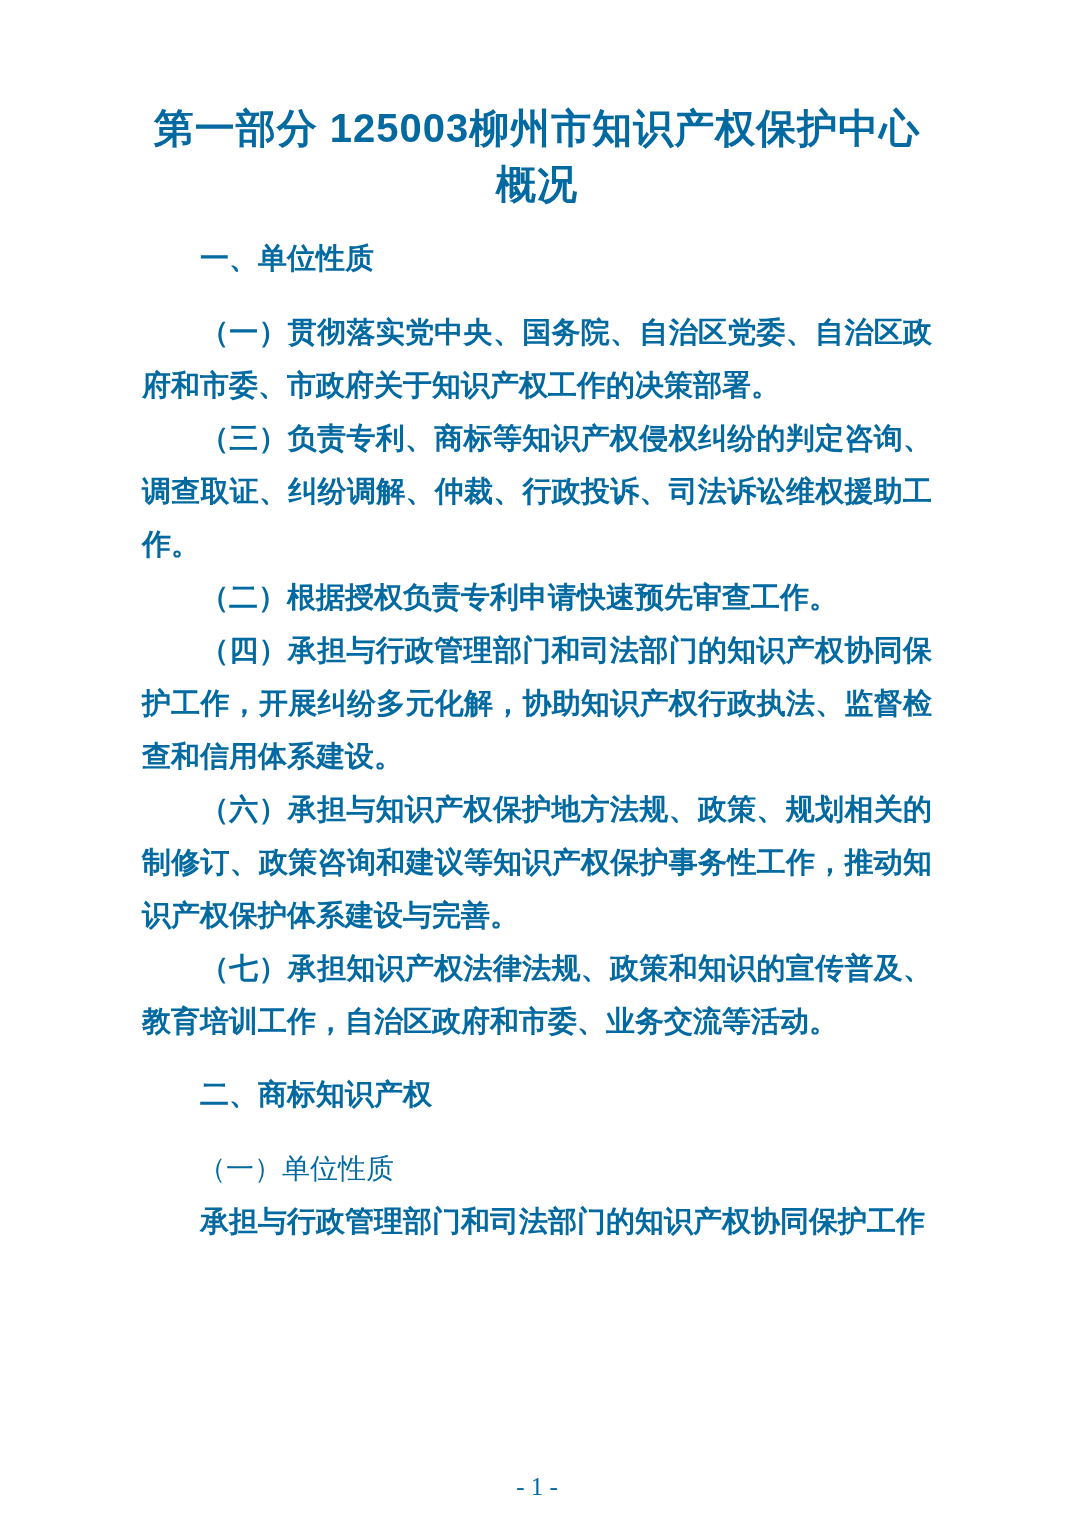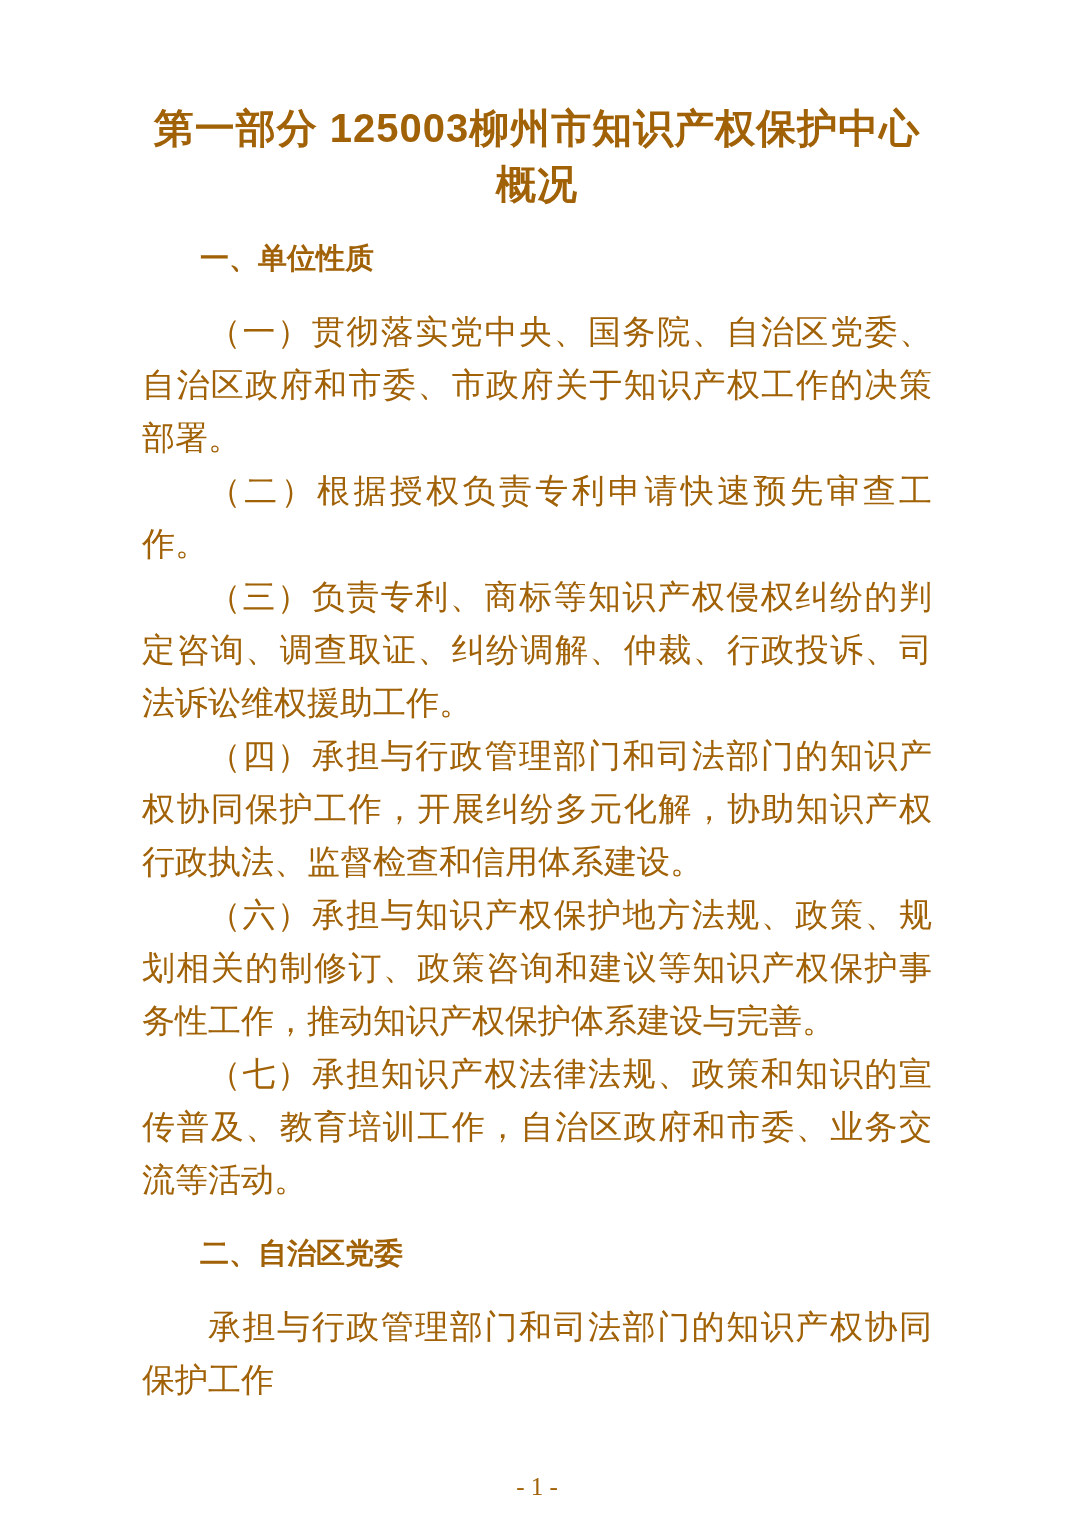--- a/index.html
+++ b/index.html
@@ -8,21 +8,21 @@
     background: #ffffff;
   }
   .page {
     position: relative;
     width: 1074px;
     height: 1520px;
     margin: 0 auto;
     background: #ffffff;
     box-sizing: border-box;
     padding: 100px 142px 0 142px;
-    color: #a16207;
+    color: #0369a1;
     font-family: "Liberation Serif", serif;
     overflow: hidden;
   }
   .doc-title {
     margin: 0 0 18px 0;
     font-family: "Liberation Sans", sans-serif;
     font-weight: bold;
     font-size: 40px;
     line-height: 56px;
     text-align: center;
@@ -31,25 +31,26 @@
   .section-heading {
     margin: 26px 0 28px 0;
     font-family: "Liberation Sans", sans-serif;
     font-weight: bold;
     font-size: 29px;
     line-height: 40px;
     text-indent: 2em;
   }
   .body-para {
     margin: 0;
-    font-size: 33px;
+    font-size: 29px;
     line-height: 53px;
     text-align: justify;
     text-justify: inter-ideograph;
     text-indent: 2em;
+    font-weight: bold;
   }
   .sub-heading {
     margin: 10px 0 0 0;
     font-size: 28px;
     line-height: 53px;
     text-indent: 2em;
     font-weight: normal;
   }
   .page-footer {
     position: absolute;
@@ -68,26 +69,27 @@
 <div class="page">
 
   <h1 class="doc-title">
     <span>第一部分 125003柳州市知识产权保护中心</span><br>
     <span>概况</span>
   </h1>
 
   <h2 class="section-heading">一、单位性质</h2>
 
   <p class="body-para">（一）贯彻落实党中央、国务院、自治区党委、自治区政府和市委、市政府关于知识产权工作的决策部署。</p>
+  <p class="body-para">（三）负责专利、商标等知识产权侵权纠纷的判定咨询、调查取证、纠纷调解、仲裁、行政投诉、司法诉讼维权援助工作。</p>
   <p class="body-para">（二）根据授权负责专利申请快速预先审查工作。</p>
-  <p class="body-para">（三）负责专利、商标等知识产权侵权纠纷的判定咨询、调查取证、纠纷调解、仲裁、行政投诉、司法诉讼维权援助工作。</p>
   <p class="body-para">（四）承担与行政管理部门和司法部门的知识产权协同保护工作，开展纠纷多元化解，协助知识产权行政执法、监督检查和信用体系建设。</p>
   <p class="body-para">（六）承担与知识产权保护地方法规、政策、规划相关的制修订、政策咨询和建议等知识产权保护事务性工作，推动知识产权保护体系建设与完善。</p>
   <p class="body-para">（七）承担知识产权法律法规、政策和知识的宣传普及、教育培训工作，自治区政府和市委、业务交流等活动。</p>
 
-  <h2 class="section-heading">二、自治区党委</h2>
+  <h2 class="section-heading">二、商标知识产权</h2>
 
+  <p class="body-para sub-heading">（一）单位性质</p>
 
   <p class="body-para">承担与行政管理部门和司法部门的知识产权协同保护工作</p>
 
   <div class="page-footer">- 1 -</div>
 
 </div>
 
 </body></html>

